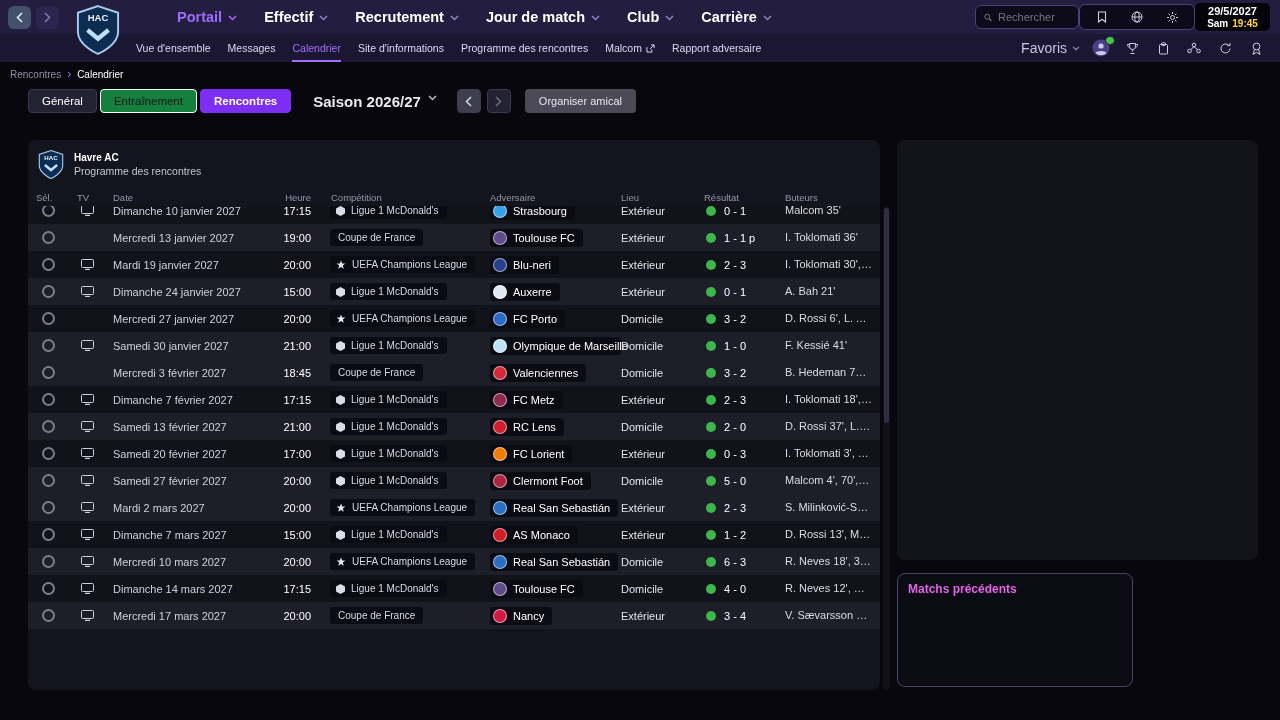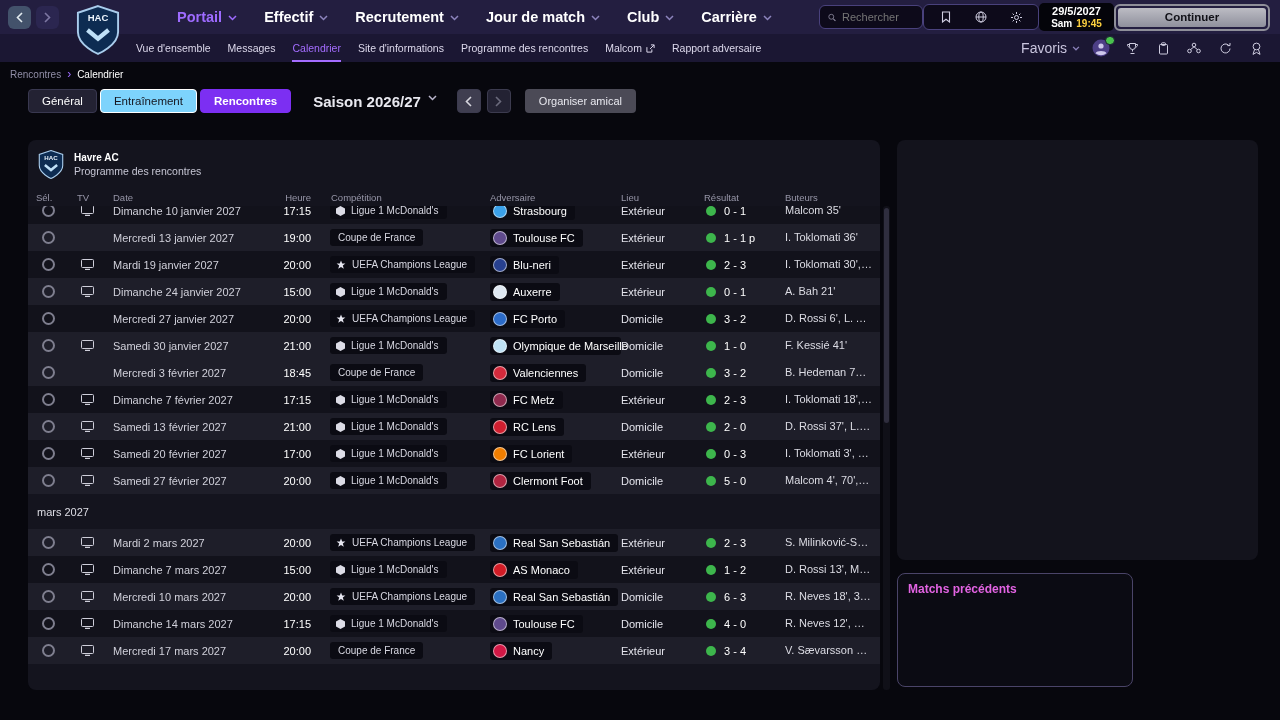--- a/index.html
+++ b/index.html
@@ -50,21 +50,21 @@
   
   .breadcrumb { position:absolute; top:67px; left:10px; font-size:10px; display:flex; gap:6px; align-items:center; }
   .bc-parent { color:#908da6; }
   .bc-sep::before { content:"›"; color:#9e6bff; font-size:12px; }
   .bc-current { color:#fff; }
 
   
   .toolbar { position:absolute; top:89px; left:28px; display:flex; align-items:center; }
   .tabs { display:flex; gap:3px; }
   .tab { height:24px; padding:0 13px; border-radius:4px; display:flex; align-items:center; font-size:11.5px; color:#fff; background:#232233; border:1px solid #393850; }
-  .tab.hl { background:#7dd3fc; color:#16161e; border-color:#ffffff; }
+  .tab.hl { background:#15803d; color:#16161e; border-color:#ffffff; }
   .tab.active { background:#7c2ff2; border-color:#7c2ff2; font-weight:700; }
   .season { margin-left:22px; font-size:15px; font-weight:700; display:flex; gap:7px; align-items:flex-start; }
   .season .chev { color:#b9b5cc; margin-top:2px; }
   .nav2 { margin-left:20px; display:flex; gap:6px; }
   .sq { width:24px; height:24px; border-radius:4px; display:flex; align-items:center; justify-content:center; border:1px solid #3c3b4f; }
   .sq.back { background:#3f3e50; color:#d6d6de; }
   .sq.fwd  { background:#232233; color:#6b6a7c; }
   .organize { margin-left:14px; height:24px; padding:0 14px; border-radius:4px; background:#4b4a56; color:#e8e8ef; font-size:11px; display:flex; align-items:center; }
 
   
@@ -192,23 +192,20 @@
                 <circle cx="6.5" cy="6.5" r="2"></circle>
                 <path d="M6.5 1v2M6.5 10v2M1 6.5h2M10 6.5h2M2.6 2.6L4 4M9 9l1.4 1.4M10.4 2.6L9 4M4 9l-1.4 1.4"></path>
               </g>
             </svg>
           </span>
       </div>
       <div class="datebox">
         <span class="d1">29/5/2027</span>
         <span class="d2"><span class="day">Sam</span><span class="time">19:45</span></span>
       </div>
-      <div class="continue-ring">
-        <div class="continue">Continuer</div>
-      </div>
     </div>
   </div>
 
   <div class="topbar-sub">
     <div class="subnav">
         <div class="subnav-item">
     <span>Vue d'ensemble</span>
 
   </div>
         <div class="subnav-item">
@@ -738,23 +735,20 @@
         <span class="opp-name">Clermont Foot</span>
       </span>
     </div>
     <div class="cell c-venue">Domicile</div>
     <div class="cell c-res">
       <span class="res-dot"></span>
       <span class="res-text">5 - 0</span>
     </div>
     <div class="cell c-scorers">Malcom 4', 70', S...</div>
   </div>
-      <div class="month">
-    <span>mars 2027</span>
-  </div>
       <div class="row light">
     <div class="cell c-sel">
           <span class="radio"></span>
         </div>
     <div class="cell c-tv">
       <svg width="13" height="11" viewBox="0 0 13 11">
             <rect x="0.5" y="0.5" width="12" height="8" rx="1" stroke="#cfcfda" fill="none"></rect>
             <line x1="4" y1="10.4" x2="9" y2="10.4" stroke="#cfcfda" stroke-width="1.2"></line>
           </svg>
     </div>

